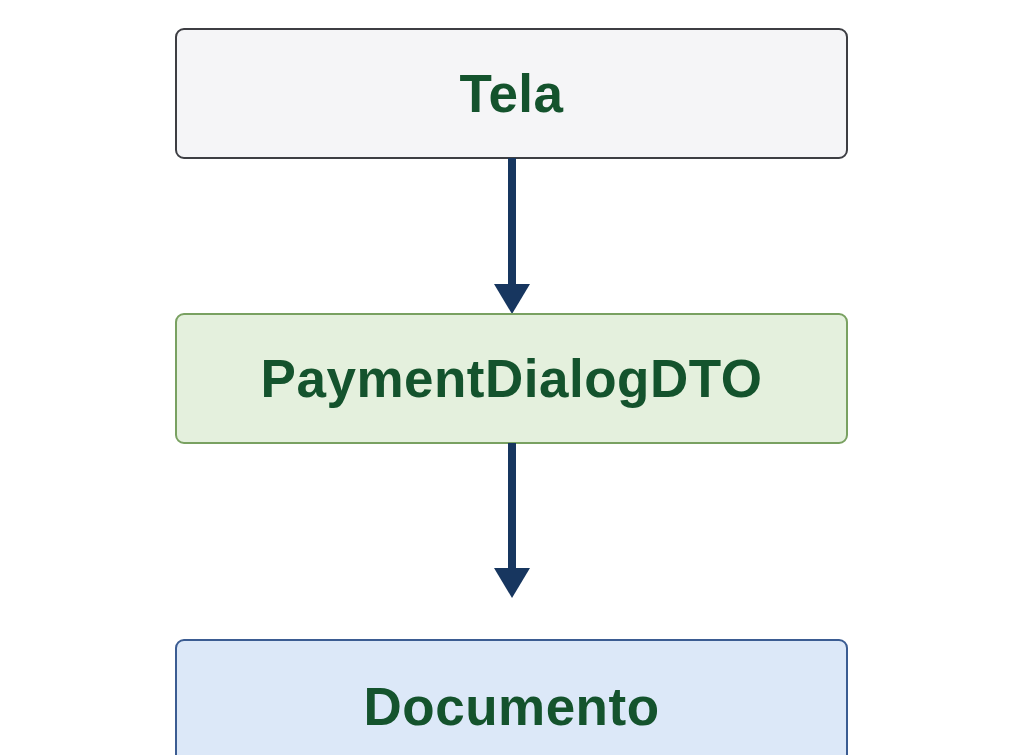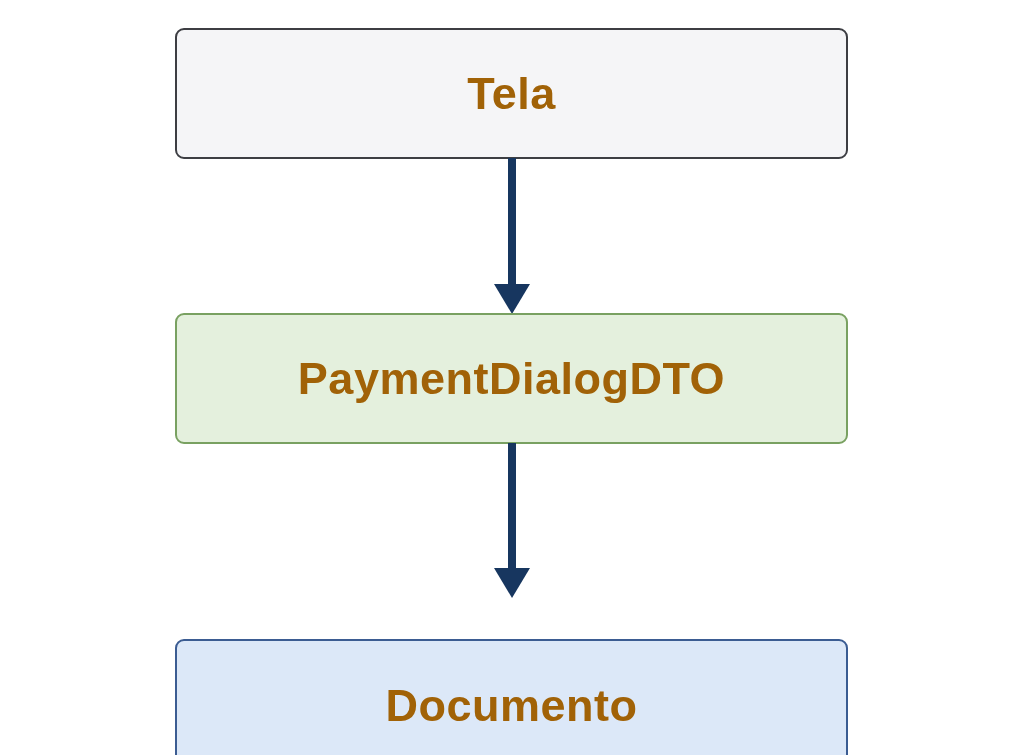--- a/index.html
+++ b/index.html
@@ -24,23 +24,23 @@
     border-width: 2px;
     border-radius: 9px;
     display: flex;
     align-items: center;
     justify-content: center;
   }
   .node-1 { top: 28px;  height: 131px; }
   .node-2 { top: 313px; height: 131px; justify-content: center; }
   .node-3 { top: 597px; height: 134px; margin-top: 42px; }
   .node-label {
-    font-size: 45px;
+    font-size: 53px;
     font-weight: 700;
-    color: #a16207;
+    color: #14532d;
     letter-spacing: 0.5px;
     white-space: nowrap;
   }
   .arrow {
     position: absolute;
     left: 492px;
     width: 40px;
   }
   .arrow-1 { top: 158px; height: 156px; }
   .arrow-2 { top: 443px; height: 155px; }

